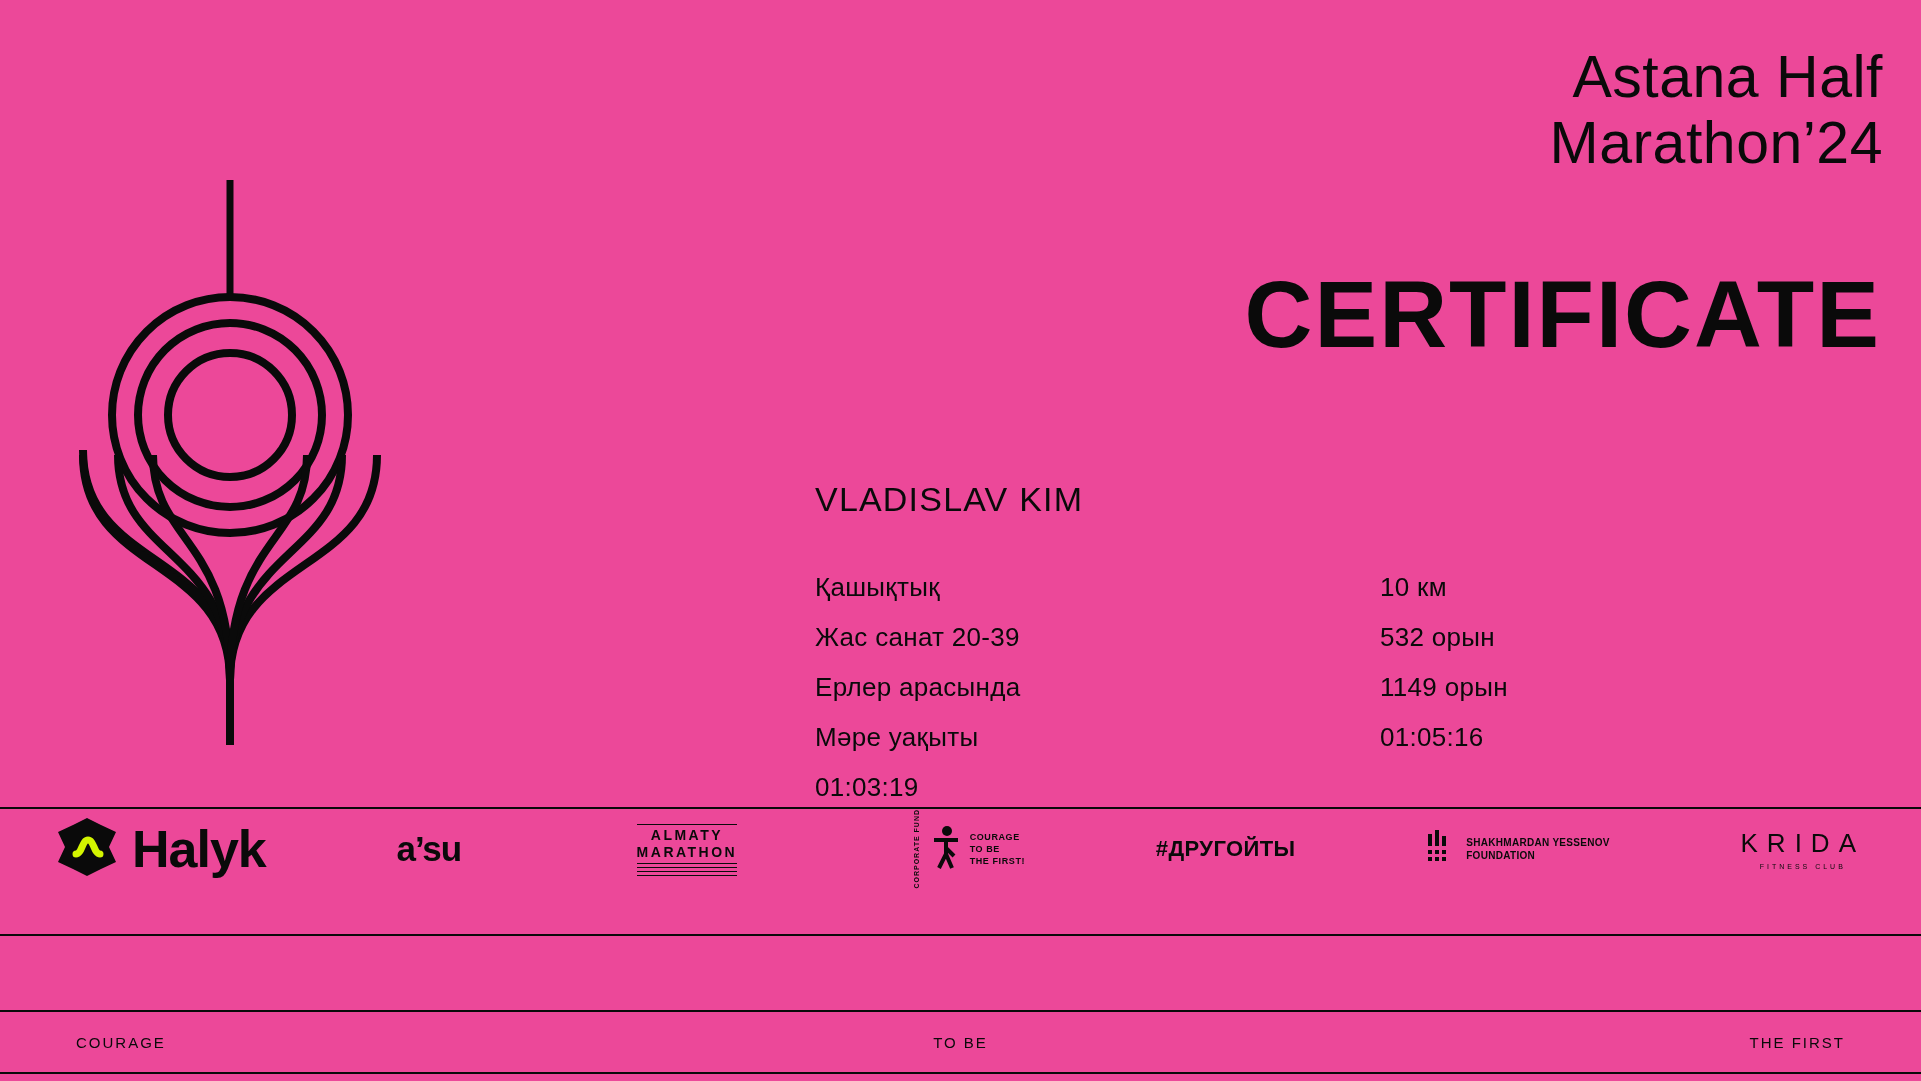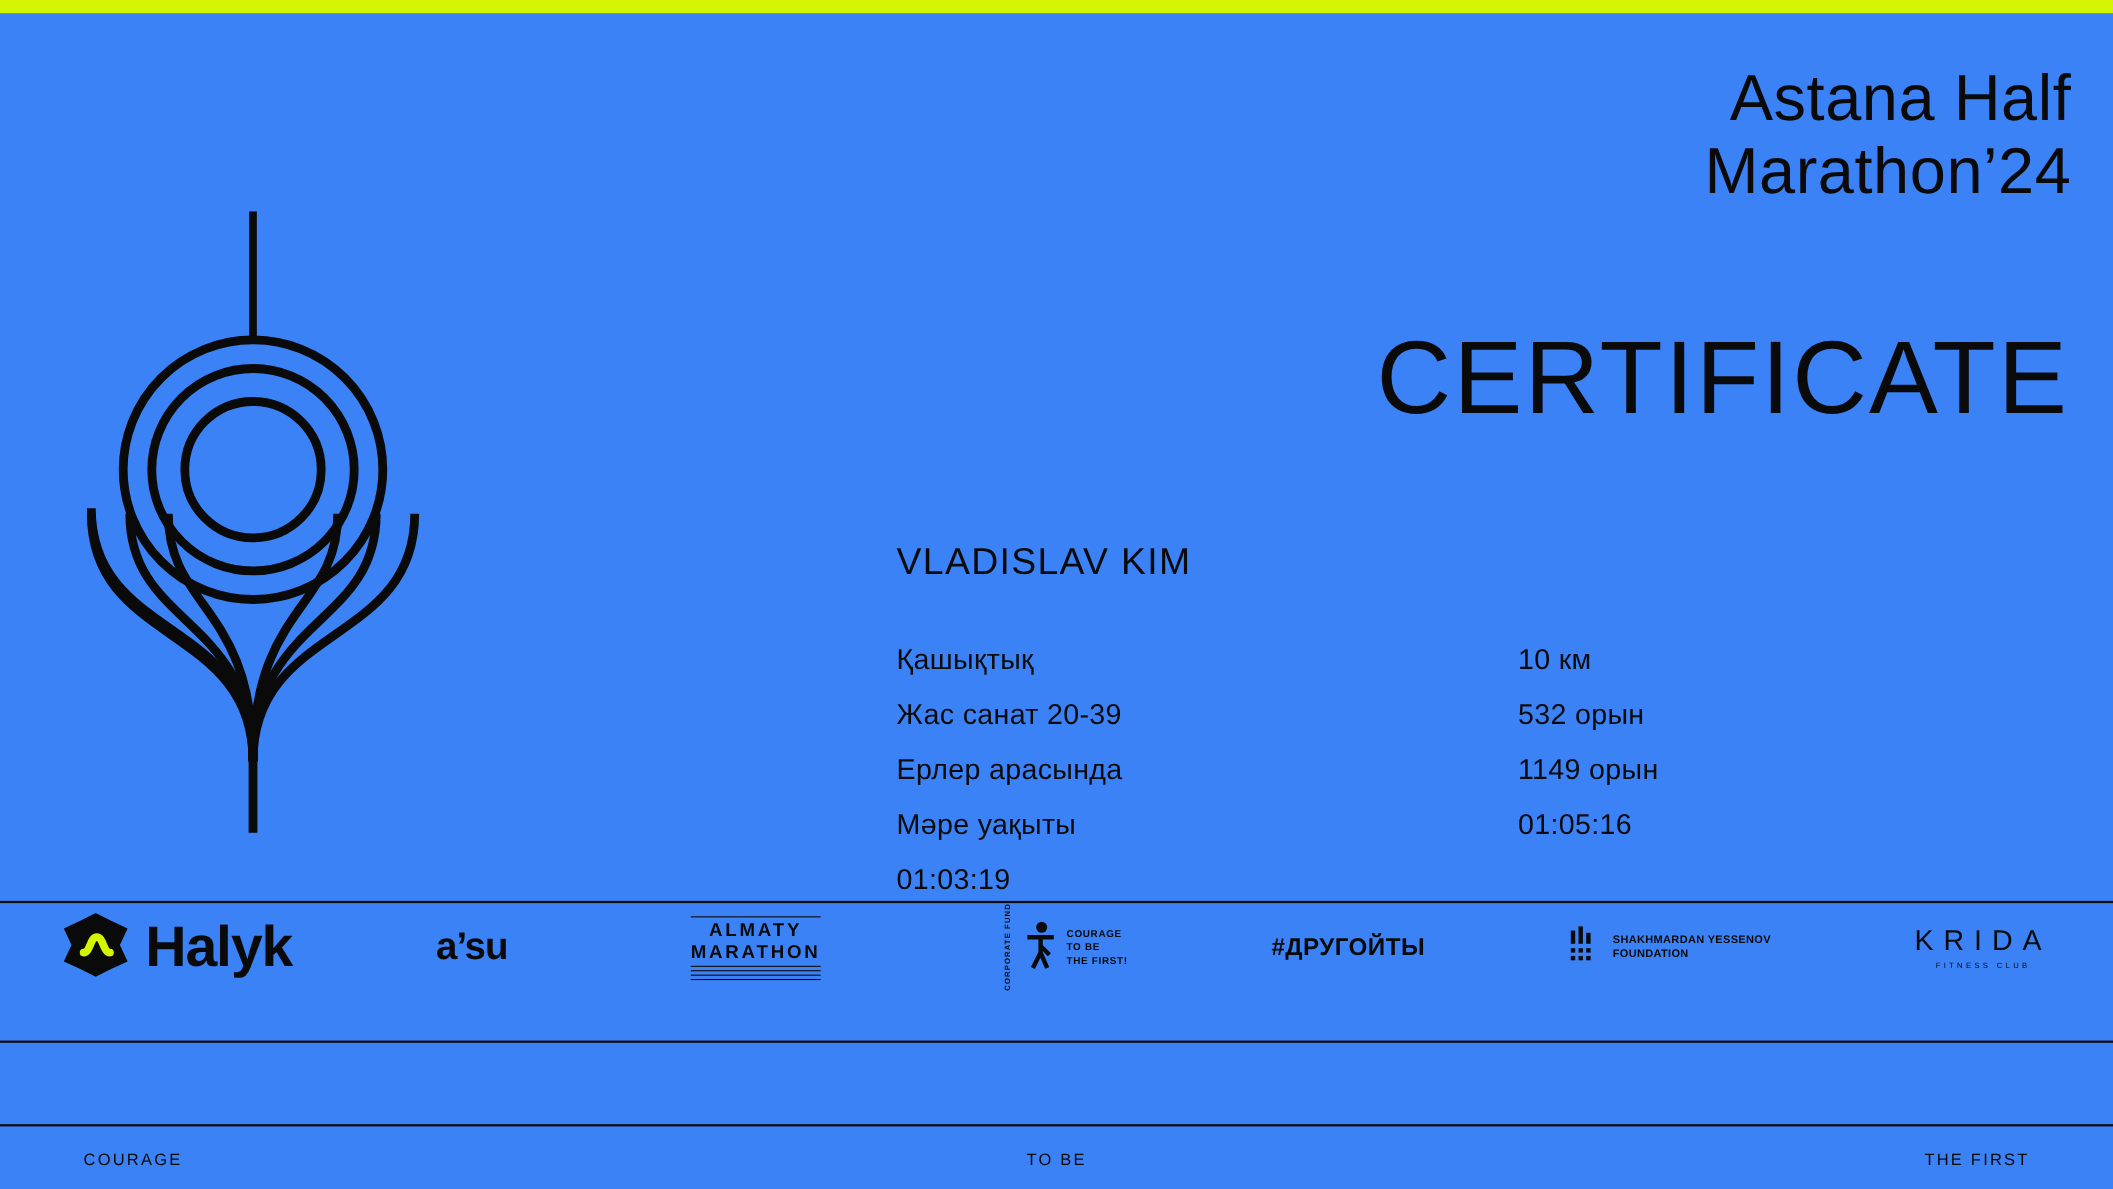--- a/index.html
+++ b/index.html
@@ -11,22 +11,21 @@
     height: 1081px;
     background: #d4f500;
     font-family: "Liberation Sans", sans-serif;
     color: #0a0a0a;
     overflow: hidden;
     position: relative;
   }
   .certificate {
     position: absolute;
     inset: 0;
-    background: #3b82f6;
-    margin-top: 12px;
+    background: #ec4899;
   }
 
   
   .top-area {
     position: absolute;
     left: 0; right: 0; top: 0;
     height: 810px;
   }
 
   .event-title {
@@ -37,23 +36,23 @@
     font-size: 59px;
     line-height: 1.12;
     font-weight: 400;
     letter-spacing: 0.5px;
     white-space: pre-line;
   }
 
   .cert-word {
     position: absolute;
     right: 40px;
-    top: 284px;
+    top: 268px;
     font-size: 94px;
-    font-weight: 400;
+    font-weight: 700;
     letter-spacing: 2px;
     line-height: 1;
   }
 
   .athlete-name {
     position: absolute;
     left: 815px;
     top: 480px;
     font-size: 34px;
     font-weight: 400;
@@ -136,21 +135,21 @@
     font-size: 35px;
     font-weight: 700;
     letter-spacing: -1px;
   }
 
   .almaty-marathon {
     width: 190px;
   }
   .am-text {
     text-align: center;
-    font-size: 17px;
+    font-size: 14px;
     font-weight: 700;
     letter-spacing: 2.5px;
     line-height: 1.15;
     white-space: pre-line;
   }
   .am-rule {
     border-top: 1px solid #0a0a0a;
     margin: 2px 0;
   }
   .am-rules {

